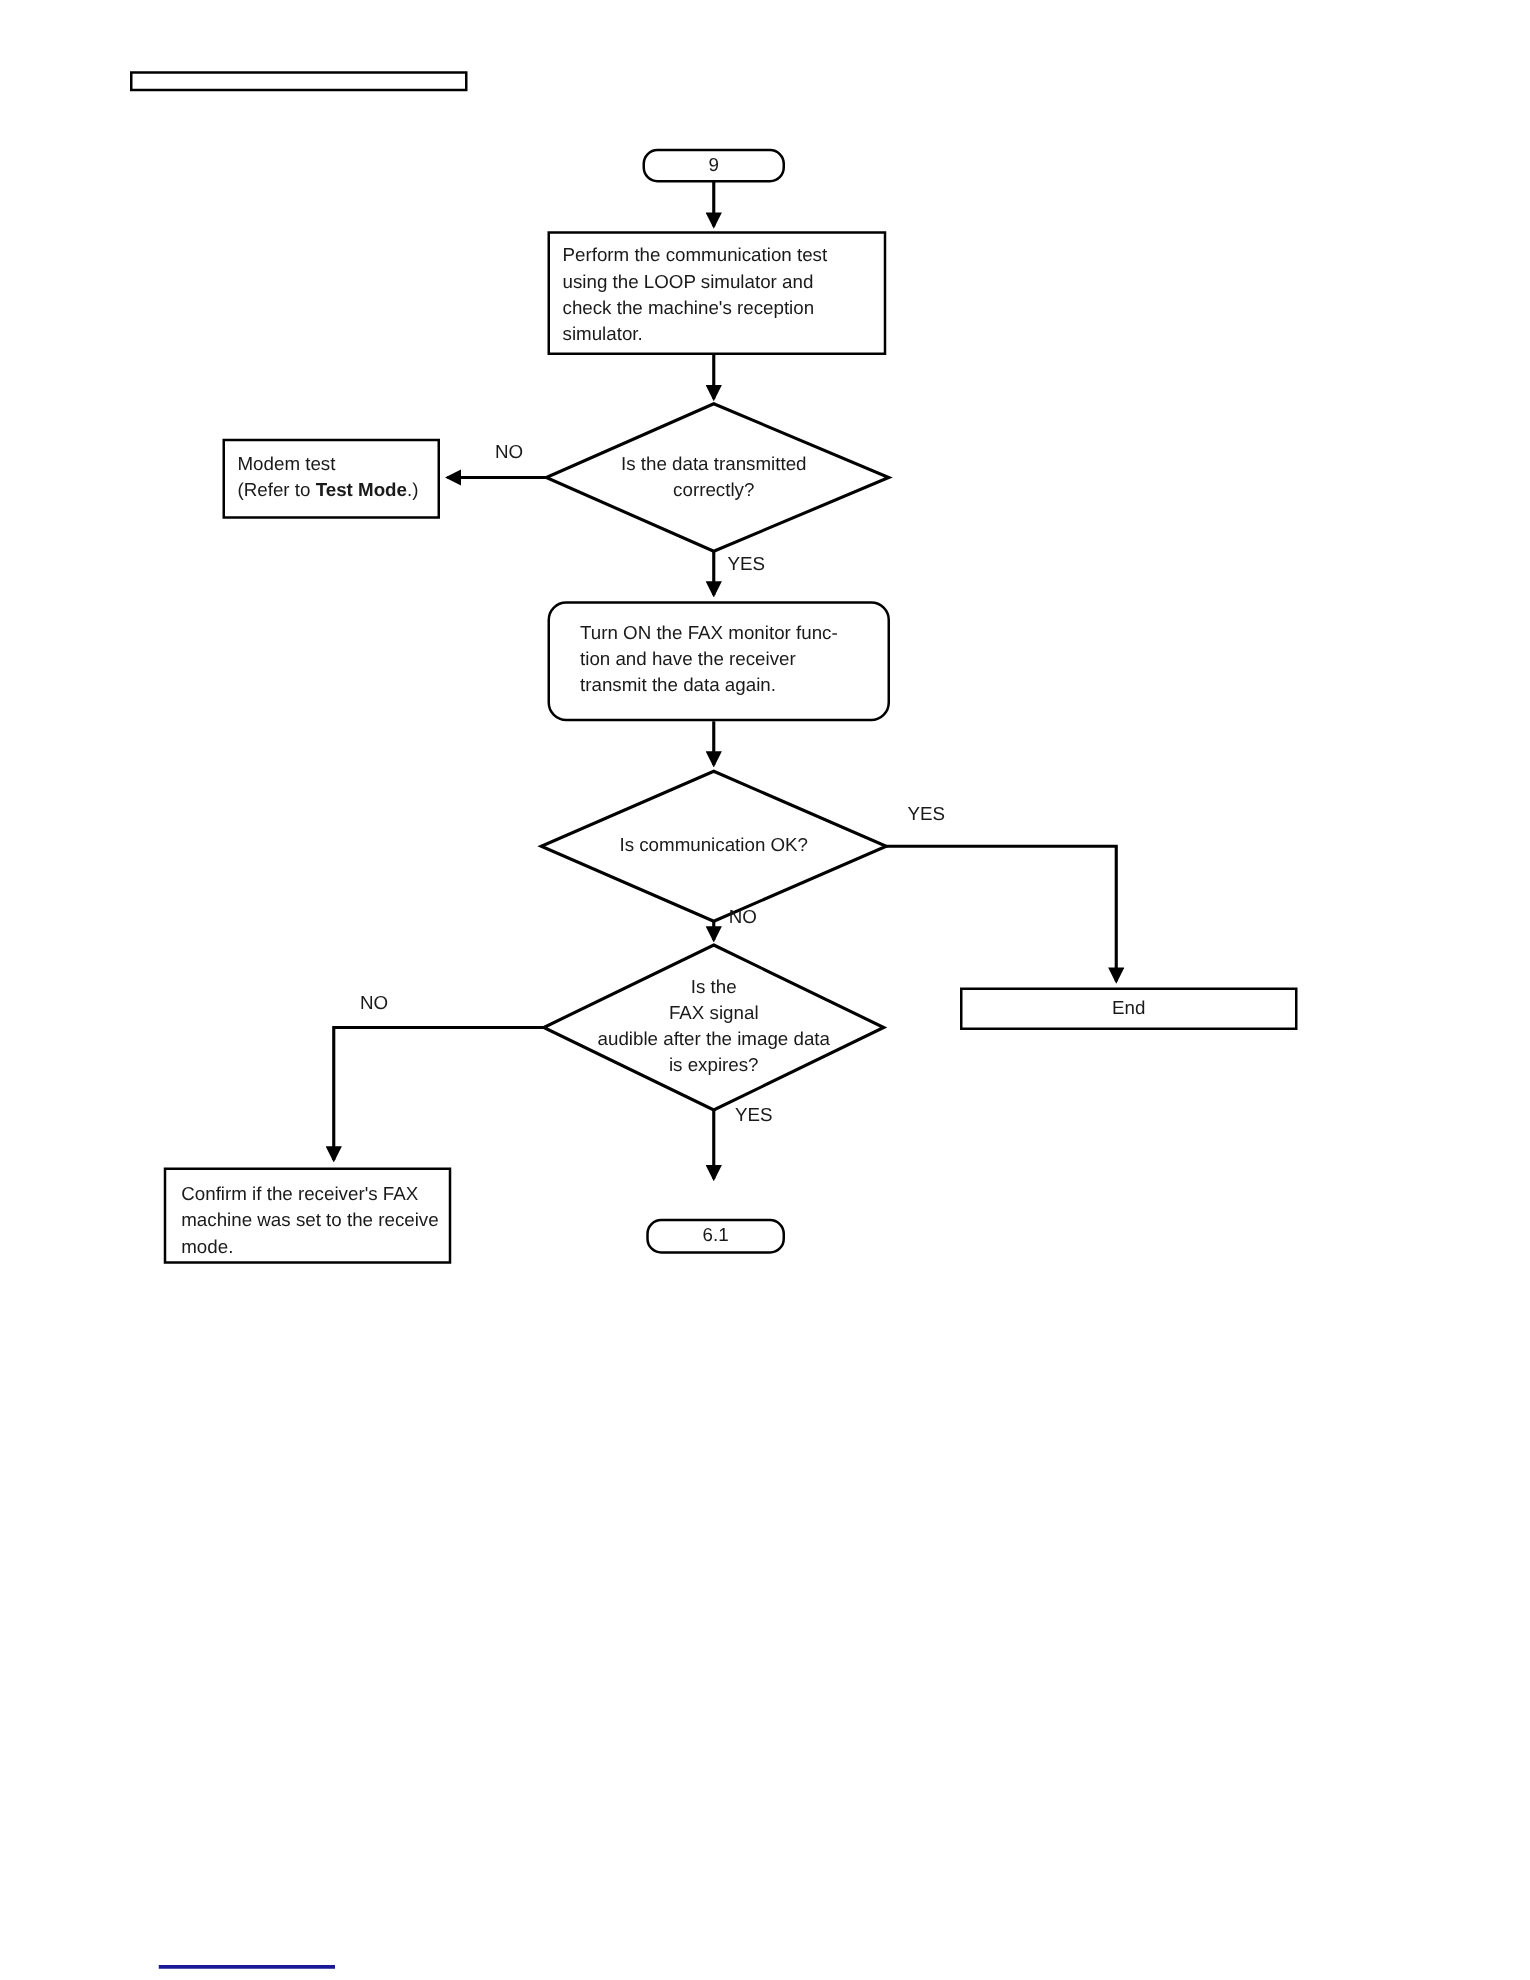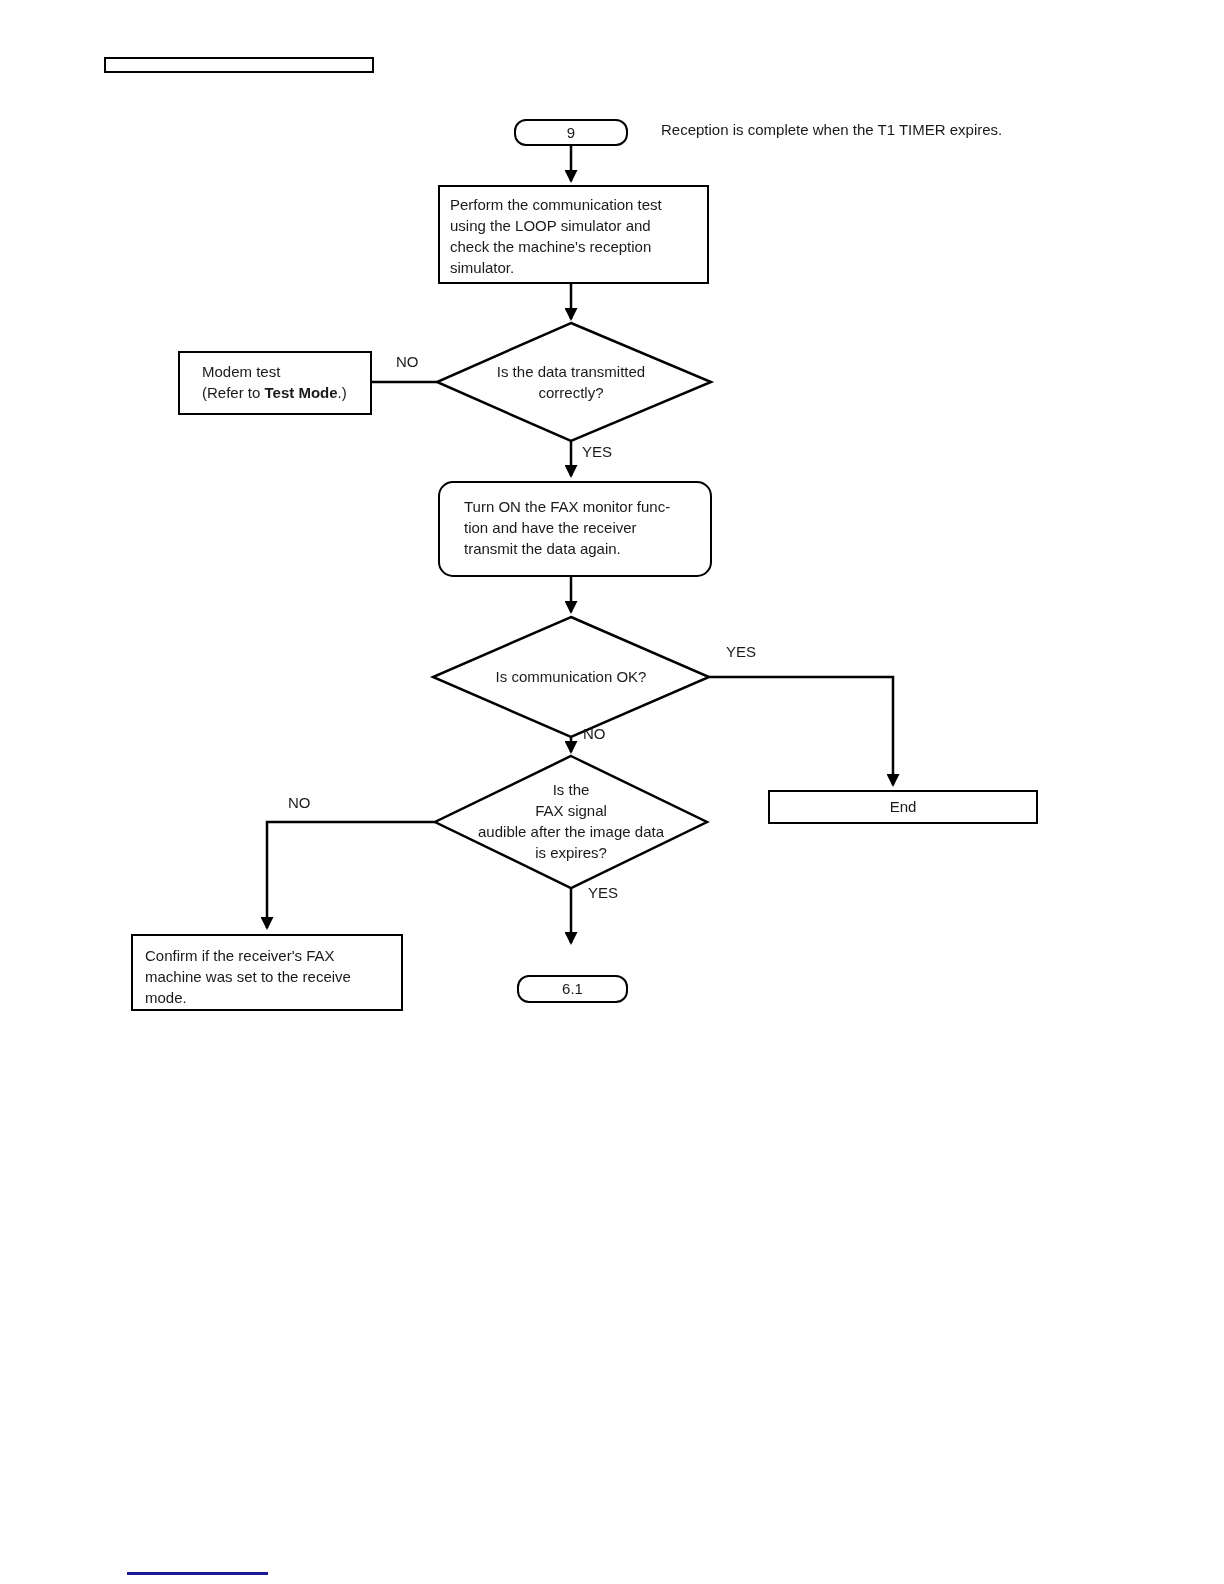--- a/index.html
+++ b/index.html
@@ -97,37 +97,36 @@
 
     <polygon points="571,323 711,382 571,441 437,382" fill="#ffffff" stroke="#000000" stroke-width="2.5"></polygon>
     <polygon points="571,617 709,677 571,737 433,677" fill="#ffffff" stroke="#000000" stroke-width="2.5"></polygon>
     <polygon points="571,756 707,822 571,888 435,822" fill="#ffffff" stroke="#000000" stroke-width="2.5"></polygon>
   </svg>
 
   <div class="node terminator" style="left:514px; top:119px; width:114px; height:27px; line-height:23px;">
     <span>9</span>
   </div>
 
-  <div class="note-text" style="left:661px; top:119px; width:420px;">Reception is complete when the T1 TIMER expires.</div>
 
   <div class="node" style="left:438px; top:185px; width:271px; height:99px; padding:7px 6px 10px 10px;">
       <div>Perform the communication test</div>
       <div>using the LOOP simulator and</div>
       <div>check the machine's reception</div>
       <div>simulator.</div>
     </div>
 
   <div class="diamond-text" style="left:441px; top:361px; width:260px;">
       <div>Is the data transmitted</div>
       <div>correctly?</div>
     </div>
 
   <div class="flow-label" style="left:396px; top:353px;">NO</div>
 
-  <div class="node" style="left:178px; top:351px; width:194px; height:64px; padding:8px 0 0 22px;">
+  <div class="node" style="left:178px; top:351px; width:174px; height:64px; padding:8px 0 0 10px;">
     <div>Modem test</div>
     <div><span>(Refer to </span><b>Test Mode</b><span>.)</span></div>
   </div>
 
   <div class="flow-label" style="left:582px; top:443px;">YES</div>
 
   <div class="node" style="left:438px; top:481px; width:274px; height:96px; padding:13px 0 0 24px;border-radius:15px;">
       <div>Turn ON the FAX monitor func-</div>
       <div>tion and have the receiver</div>
       <div>transmit the data again.</div>
@@ -149,21 +148,21 @@
       <div>Is the</div>
       <div>FAX signal</div>
       <div>audible after the image data</div>
       <div>is expires?</div>
     </div>
 
   <div class="flow-label" style="left:288px; top:794px;">NO</div>
 
   <div class="flow-label" style="left:588px; top:884px;">YES</div>
 
-  <div class="node" style="left:131px; top:934px; width:272px; height:77px; padding:9px 0 0 12px;">
+  <div class="node" style="left:131px; top:934px; width:230px; height:77px; padding:9px 0 0 12px;">
       <div>Confirm if the receiver's FAX</div>
       <div>machine was set to the receive</div>
       <div>mode.</div>
     </div>
 
   <div class="node terminator" style="left:517px; top:949px; width:111px; height:28px; line-height:24px;margin-top:26px;">
     <span>6.1</span>
   </div>
 
   <div class="link-line" style="left: 127px; top: 1572px; width: 141px; background: rgb(26, 26, 150);"></div>

